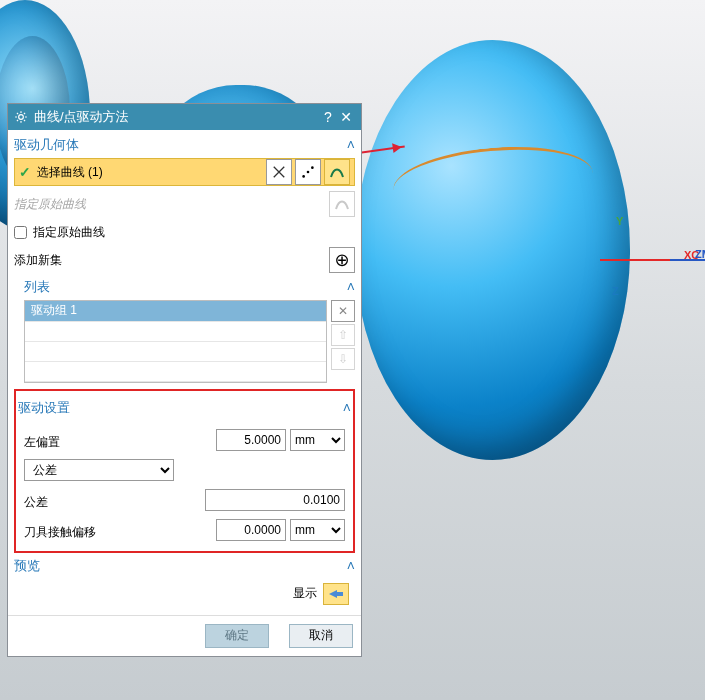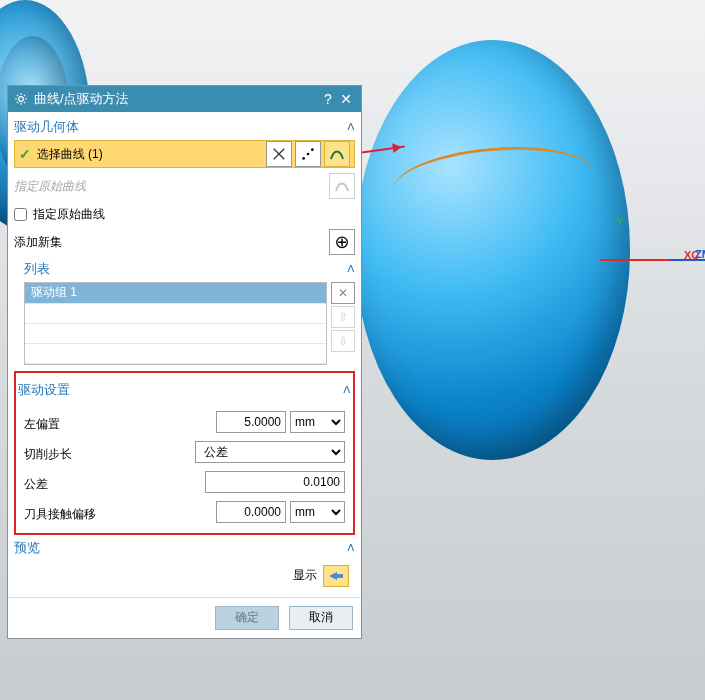--- a/index.html
+++ b/index.html
@@ -27,21 +27,21 @@
   .coord .y  { color:#4aa63a; left:16px; top:-30px; }
   .coord .z  { color:#1a7ac0; left:12px; top:40px; }
   .arrow-line { position:absolute; height:2px; background:#d23; }
   .arrow-red { top:14px; left:0; width:70px; background:#e42828; }
   .arrow-blue{ top:14px; left:70px; width:36px; background:#2658c4; }
   .ptr-arrow { position:absolute; top:150px; left:340px; width:65px; height:2px; background:#d23;
     transform:rotate(-8deg);}
   .ptr-arrow::after{ content:""; position:absolute; right:-2px; top:-4px; border:5px solid transparent; border-left:9px solid #d23;}
   .curve { position:absolute; top:148px; left:392px; width:200px; height:40px; border-top:3px solid #d98a2e; border-radius:60% 60% 0 0/100% 100% 0 0; transform:rotate(-5deg);}
   
-  .dialog { position:absolute; top:85px; left:7px; width:355px; background:#fff; border:1px solid #8a8f96;
+  .dialog { position:absolute; top:103px; left:7px; width:355px; background:#fff; border:1px solid #8a8f96;
     box-shadow: none; }
   .titlebar { background:#3a8daf; color:#fff; height:26px; display:flex; align-items:center; padding:0 6px; font-size:13px; }
   .titlebar .gear{ width:14px; height:14px; margin-right:6px; }
   .titlebar .spacer{ flex:1 }
   .titlebar .tbtn { width:18px; text-align:center; cursor:pointer; font-size:14px; }
   .body { padding:2px 6px 6px 6px; }
   .section-head { display:flex; align-items:center; color:#2979b8; font-size:13px; height:26px; cursor:pointer; }
   .section-head .chev { margin-left:auto; color:#2979b8; font-size:14px; }
   .row { display:flex; align-items:center; height:28px; font-size:12px; }
   .sel-row { background:#ffd873; border:1px solid #dcb63a; padding:0 4px; margin-bottom:4px;}
@@ -62,21 +62,21 @@
   .red-frame { border:2px solid #e02525; padding:4px 2px 10px 2px; margin-top:6px; }
   .form-row { display:flex; align-items:flex-end; font-size:12px; height:30px; padding:0 6px;}
   .form-row label{ flex:1; }
   input.num { width:70px; height:22px; border:1px solid #999; text-align:right; padding:0 4px; font-size:12px;}
   input.num.wide { width:140px; }
   select.unit, select.combo { height:22px; border:1px solid #999; font-size:12px; background:#fff;}
   select.unit{ width:55px; margin-left:4px;}
   select.combo{ width:150px; padding:0 4px;}
   .preview-row{ display:flex; align-items:center; justify-content:flex-end; padding:4px 6px; gap:6px; font-size:12px;}
   .tool-icon{ width:26px; height:22px; background:#ffe38a; border:1px solid #d9b33a; display:flex; align-items:center; justify-content:center;}
-  .footer { display:flex; justify-content:flex-end; gap:10px; padding:8px; border-top:1px solid #ddd;}
+  .footer { display:flex; justify-content:flex-end; gap:20px; padding:8px; border-top:1px solid #ddd;}
   .footer button{ width:64px; height:24px; font-size:12px; border:1px solid #9bb6c4; background:#e9eef2; cursor:pointer;}
   .footer .primary{ background:#bcd3df; color:#5e7885;}
   .cb{ width:13px; height:13px; margin-right:6px;}
 </style>
 </head>
 <body>
 
 <div class="viewport">
   <div class="part disc1"></div>
   <div class="part disc2"></div>
@@ -188,21 +188,20 @@
       <div class="section-head">
         <span>驱动设置</span>
         <span class="chev">˄</span>
       </div>
       <div class="form-row">
         <label>左偏置</label>
         <input class="num" value="5.0000" style="">
         <select class="unit"><option>mm</option></select>
       </div>
       <div class="form-row">
-        <label>切削步长</label>
         <select class="combo"><option>公差</option></select>
       </div>
       <div class="form-row">
         <label>公差</label>
         <input class="num wide" value="0.0100" style="">
       </div>
       <div class="form-row">
         <label>刀具接触偏移</label>
         <input class="num" value="0.0000" style="">
         <select class="unit"><option>mm</option></select>

